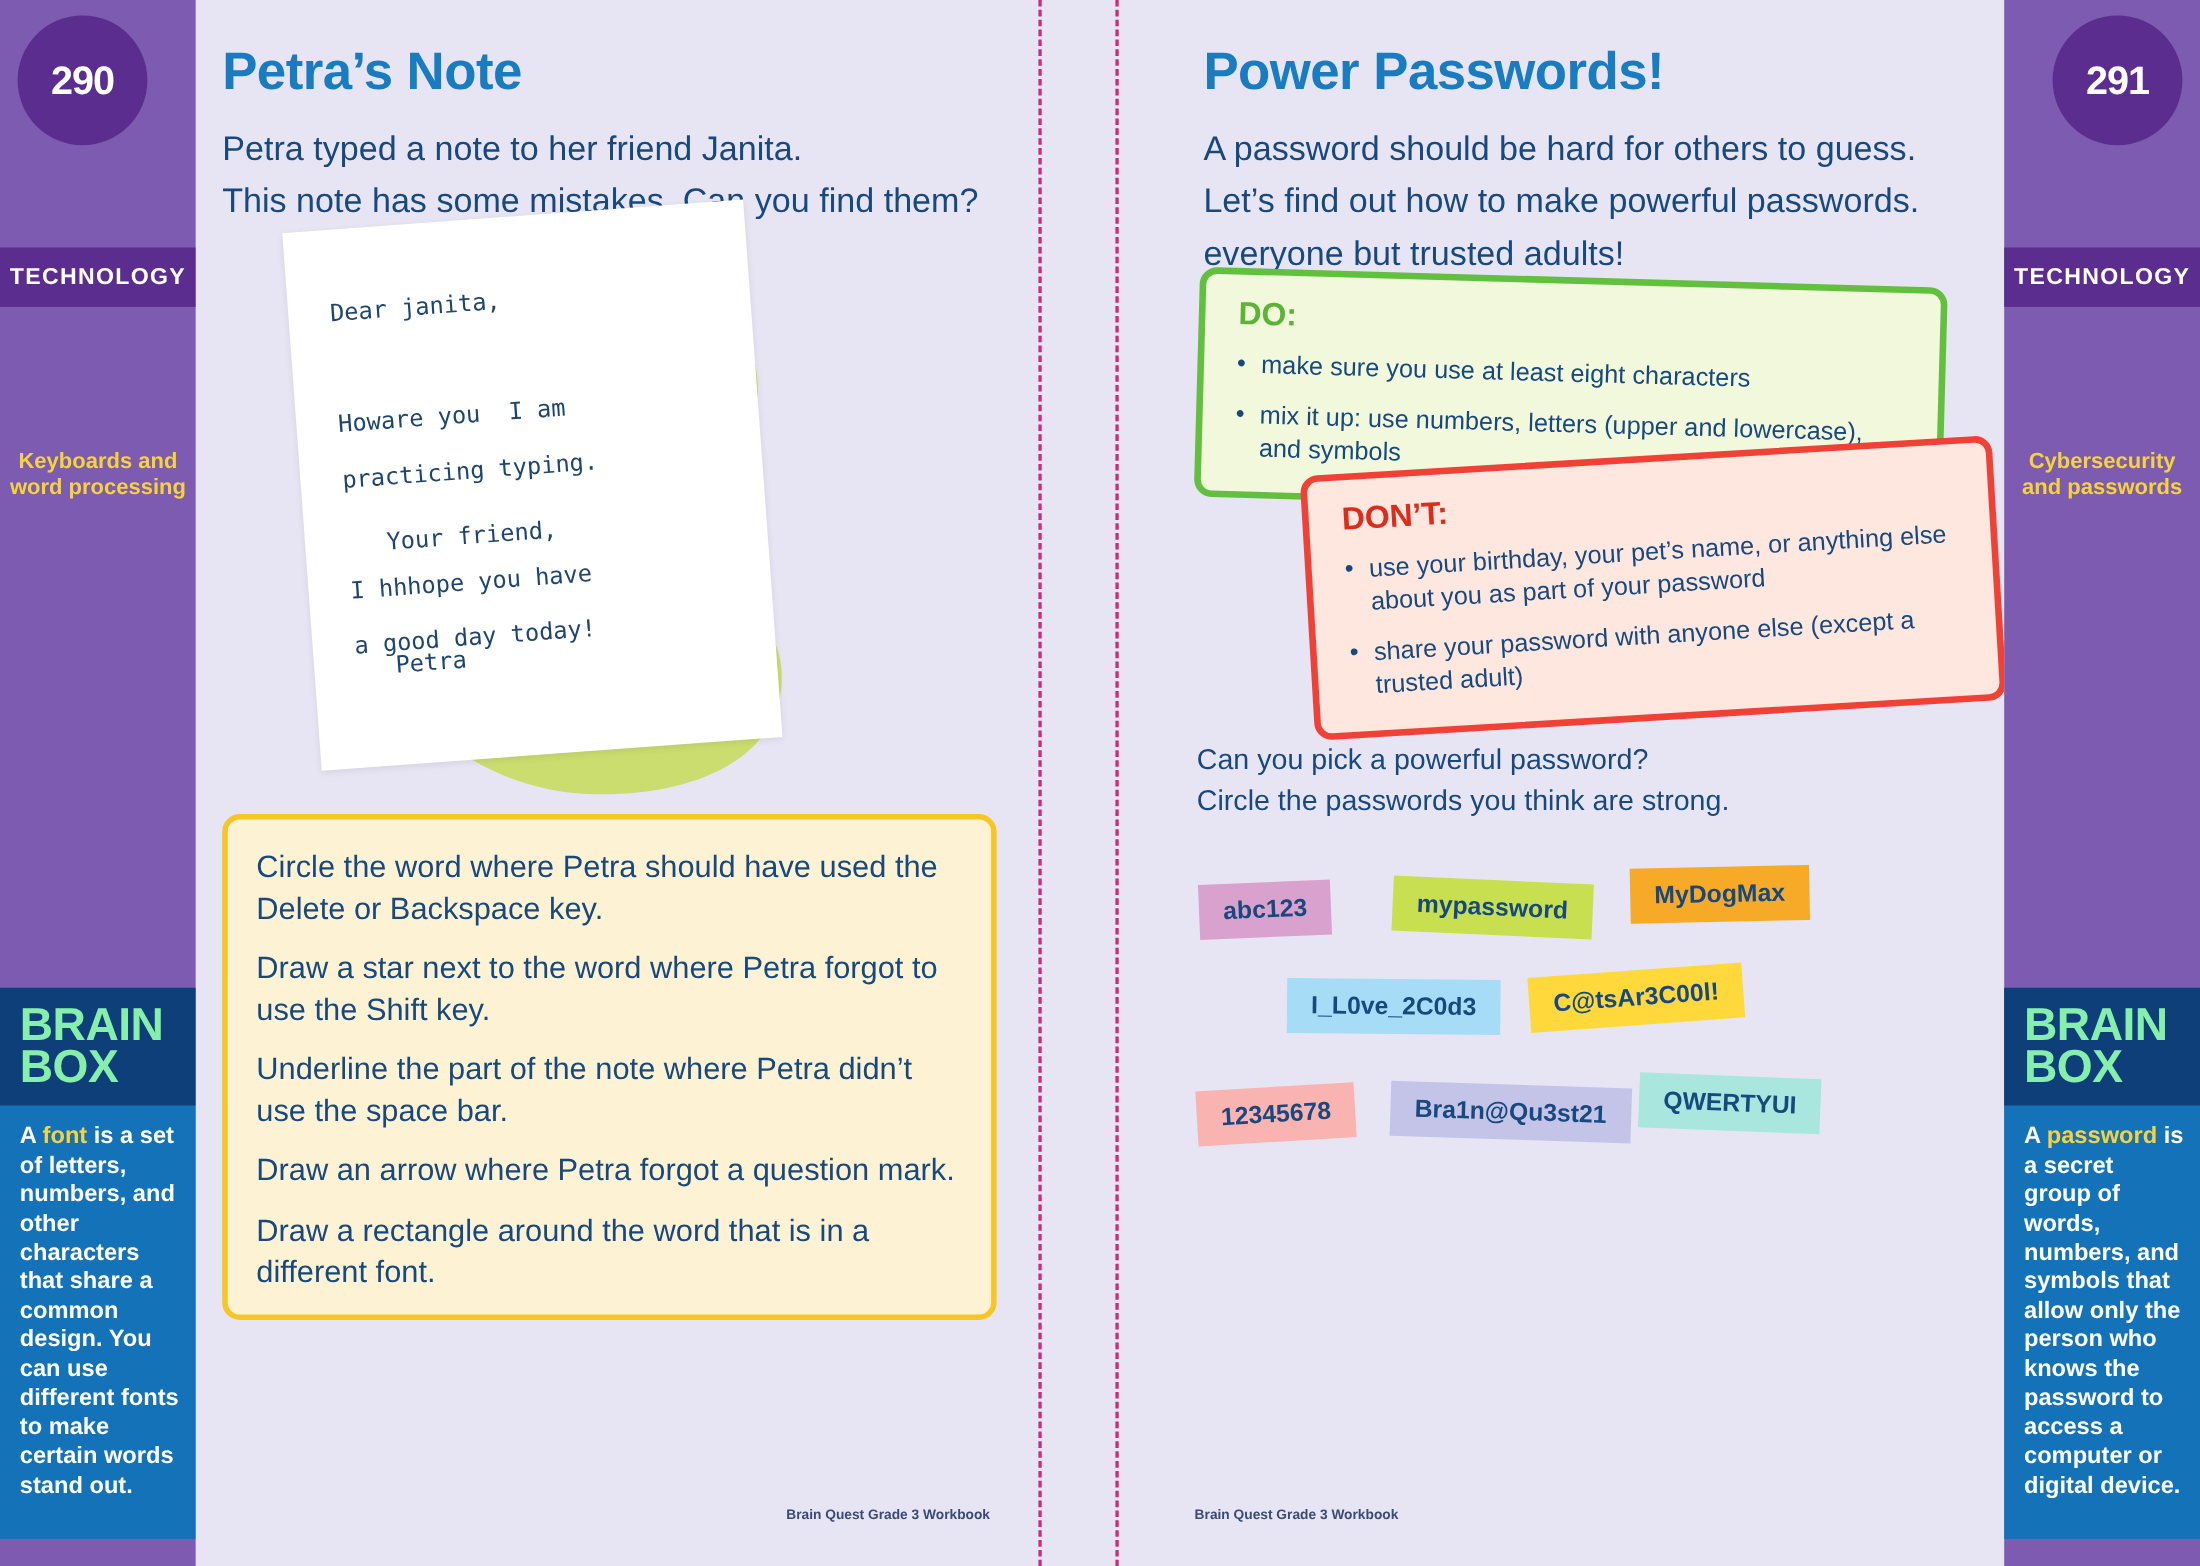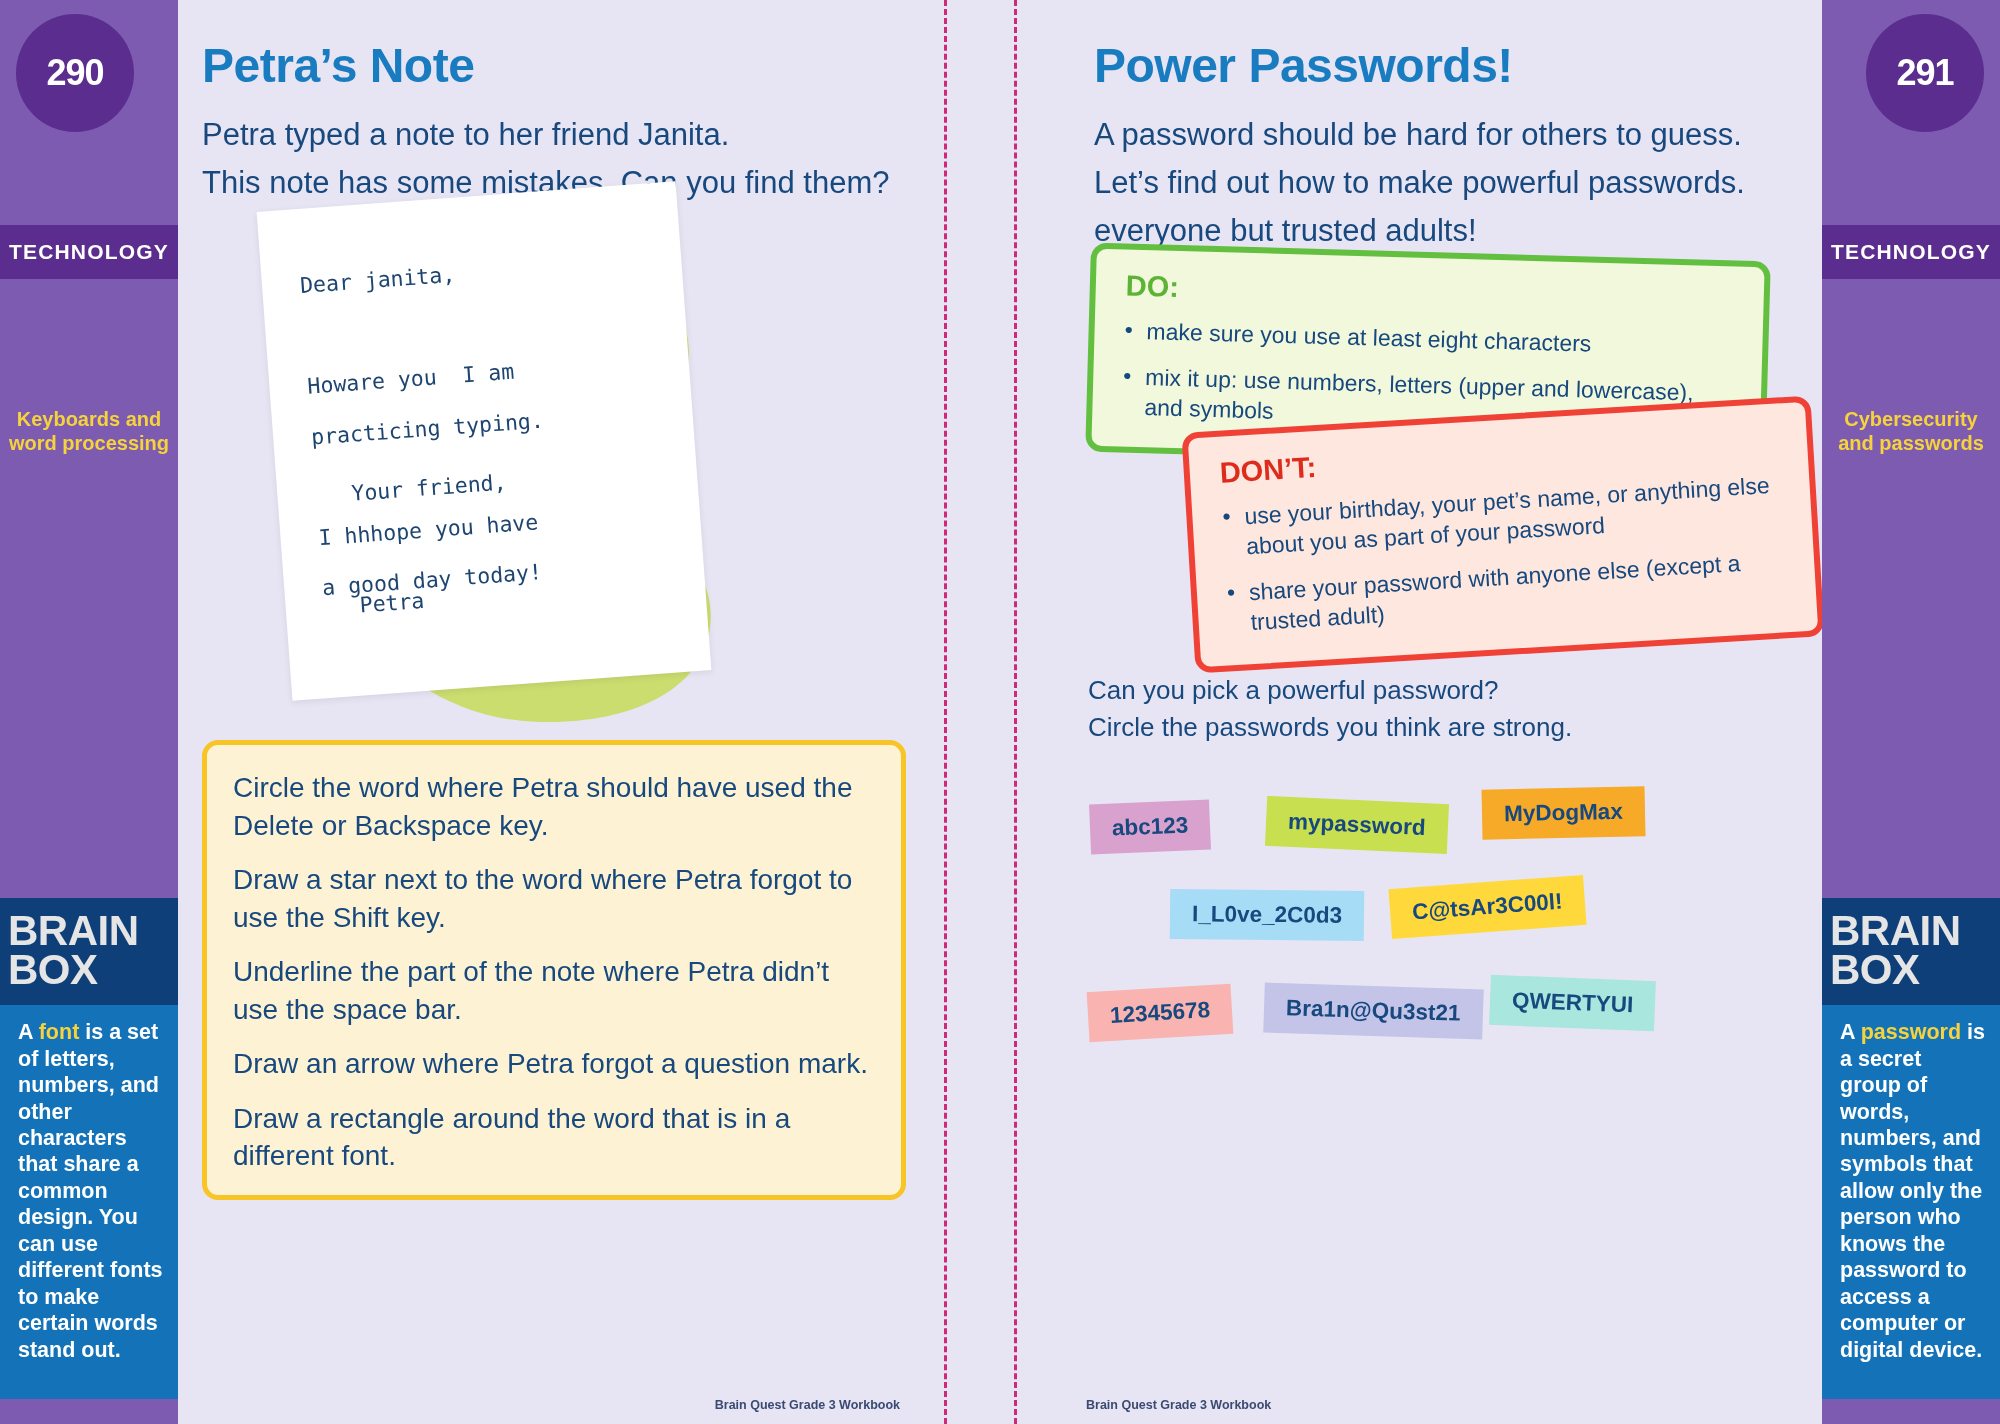--- a/index.html
+++ b/index.html
@@ -36,23 +36,23 @@
     position: absolute; left: 8px; right: 8px; top: 408px;
     color: #f6d33c; font-weight: bold; font-size: 20px;
     line-height: 1.18; text-align: center;
   }
 
   .brainbox {
     position: absolute; left: 0; right: 0; bottom: 25px; top: 898px;
     background: #1473b8;
   }
   .bb-head {
-    background: #0e3f78; color: #e5e5e5;
+    background: #0e3f78; color: #86efac;
     font-size: 42px; font-weight: bold; line-height: 0.92;
-    padding: 14px 14px 16px 8px; letter-spacing: -0.5px;
+    padding: 14px 14px 16px 18px; letter-spacing: -0.5px;
   }
   .bb-body {
     color: #ffffff; font-size: 21.5px; line-height: 1.23;
     padding: 14px 12px 10px 18px; font-weight: 600;
   }
   .bb-body b { color: #f6d33c; }
 
   
   .page { flex: 1 1 0; position: relative; background: #e7e5f3; overflow: hidden; }
   .gutter {
@@ -101,21 +101,21 @@
     background: #fdf3d4; border: 5px solid #f7c526; border-radius: 16px;
     padding: 24px 26px 20px 26px;
   }
   .instructions p {
     color: #17487e; font-size: 28px; line-height: 1.34;
     font-weight: 500; margin-bottom: 17px;
   }
   .instructions p:last-child { margin-bottom: 0; }
 
   .footer {
-    position: absolute; bottom: 12px; font-size: 12.5px; color: #3a4a72;
+    position: absolute; bottom: 40px; font-size: 12.5px; color: #3a4a72;
     font-weight: 600;
   }
   .footer.l { right: 30px; }
   .footer.r { left: 16px; }
 
   
   .advice-box {
     position: absolute; border-radius: 16px;
   }
   .do-box {

